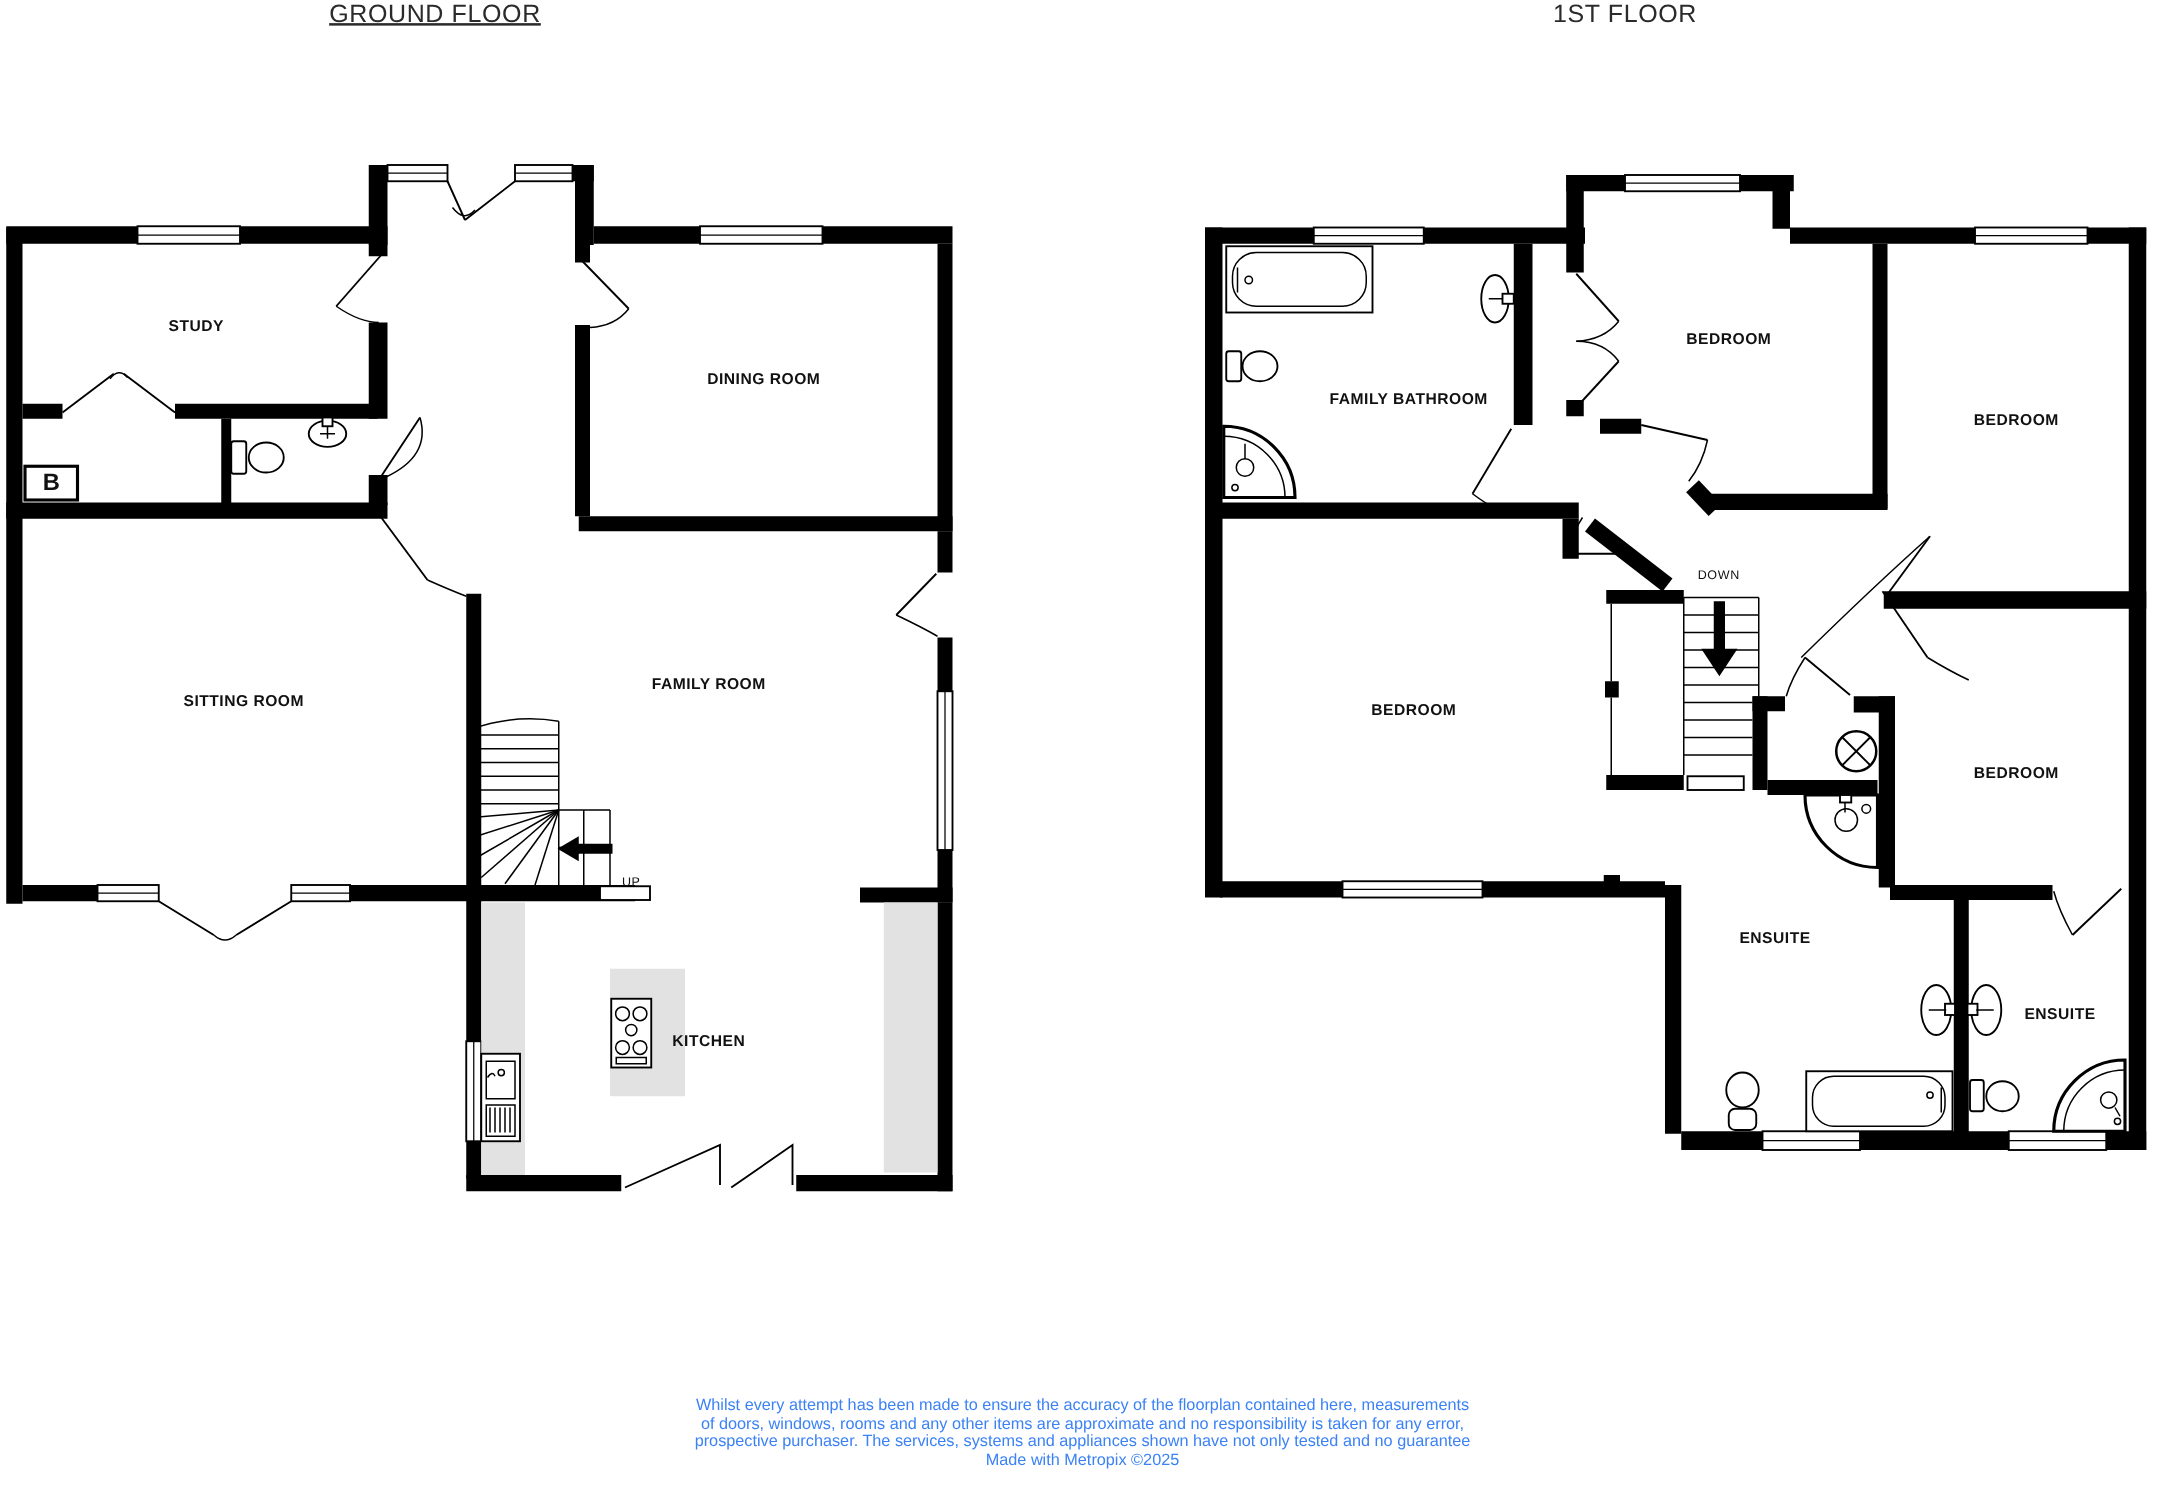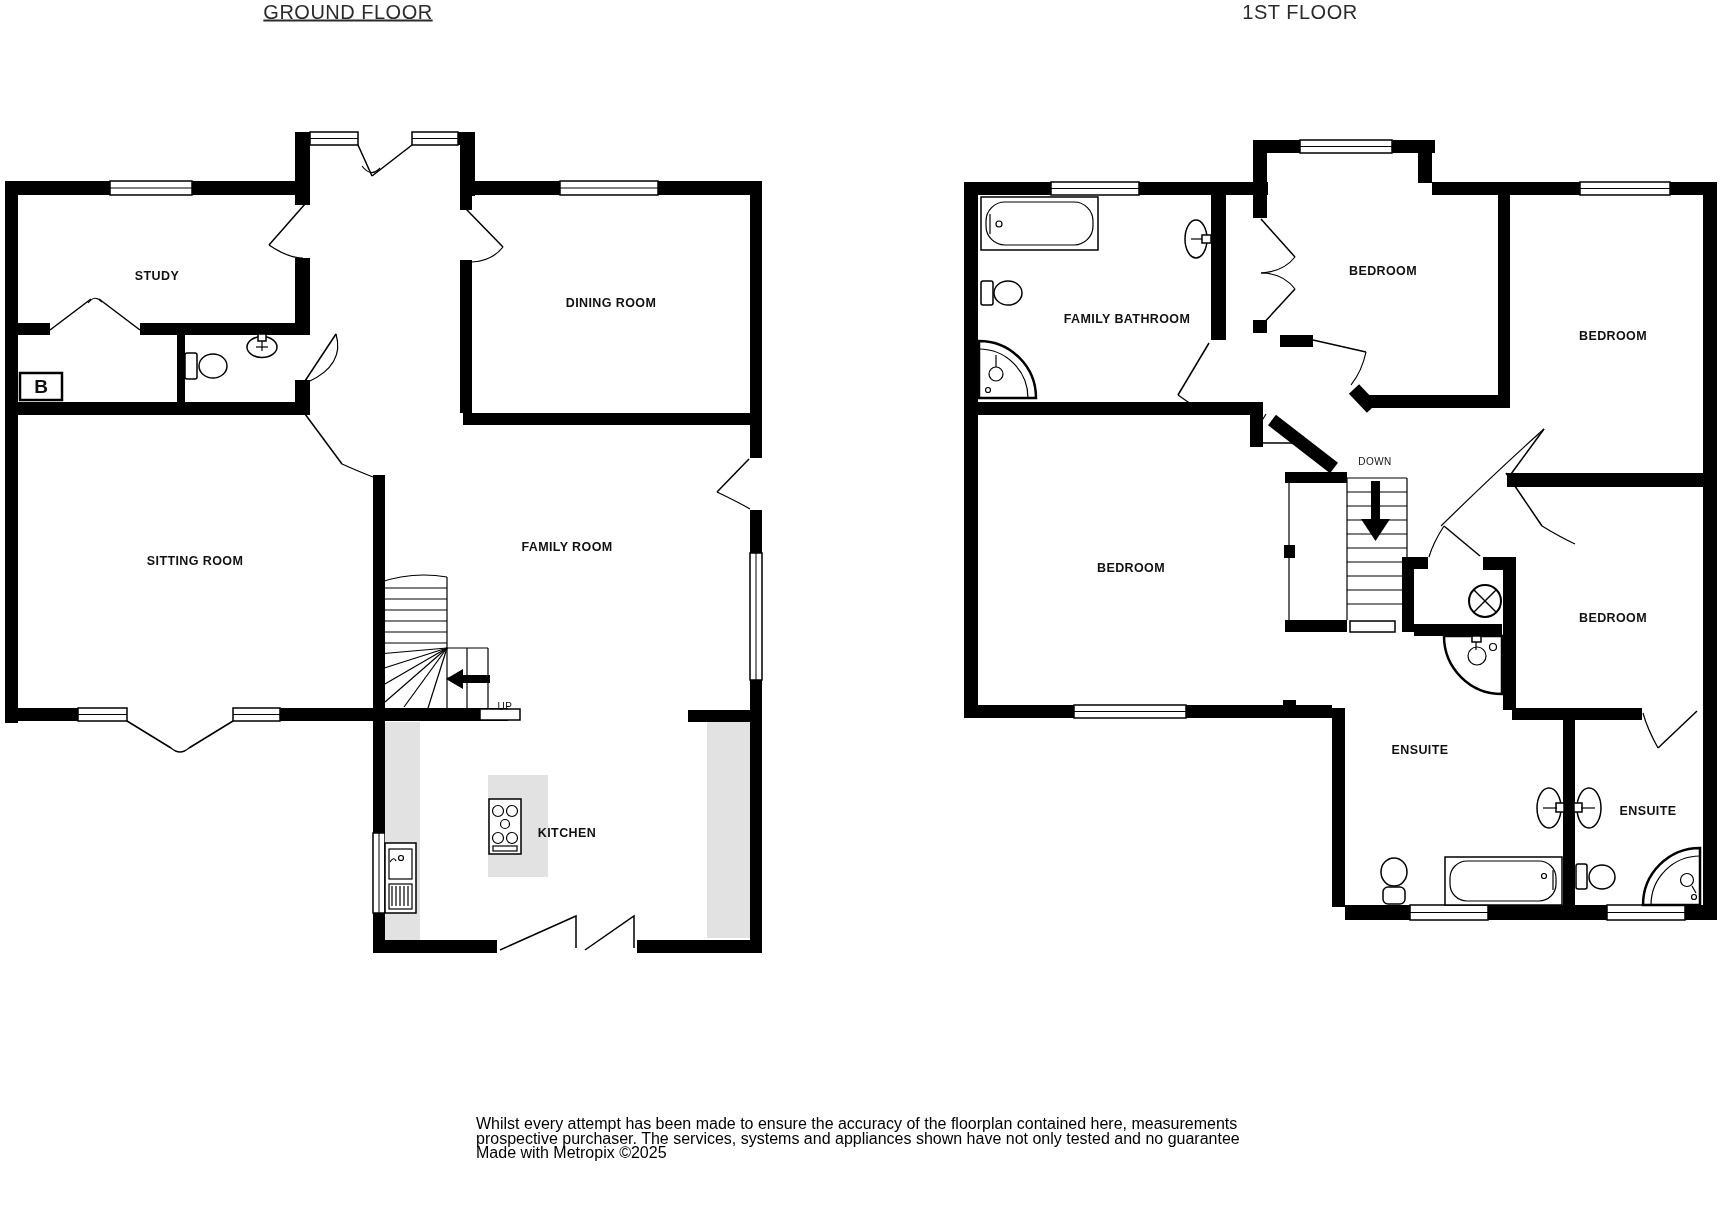--- a/index.html
+++ b/index.html
@@ -7,21 +7,21 @@
           font-family:"Liberation Sans", sans-serif;}
   svg{position:absolute;left:0;top:0;}
   .floor-title{position:absolute;transform:translate(-50%,-50%);font-size:20px;color:#2b2b2b;
                white-space:nowrap;letter-spacing:0.5px;}
   .room-label{position:absolute;transform:translate(-50%,-50%);font-size:12.5px;font-weight:bold;
               color:#111;white-space:nowrap;letter-spacing:0.4px;}
   .stair-label{position:absolute;transform:translate(-50%,-50%);font-size:10px;color:#111;
                white-space:nowrap;letter-spacing:0.5px;}
   .boiler-label{position:absolute;transform:translate(-50%,-50%);font-size:19px;font-weight:bold;color:#111;}
   #disclaimer{position:absolute;left:866px;top:1117px;transform:translateX(-50%);width:780px;
-              text-align:left;font-size:16px;line-height:14.6px;color:#000000;}
+              text-align:center;font-size:13px;line-height:14.6px;color:#3b82f6;}
 </style>
 </head>
 <body>
 
 <div id="canvas">
 
 <svg width="1732" height="1209" viewBox="0 0 1732 1209">
   <style>
     .w{fill:#000;}
     .win{fill:#fff;stroke:#000;stroke-width:1.5;}
@@ -414,36 +414,37 @@
         <line class="t1" x1="1692" y1="886" x2="1696" y2="893"></line>
         <circle class="t1" cx="1694" cy="897" r="2.5" fill="none"></circle>
       </g>
     </g>
   </g>
 </svg>
 
 <div class="floor-title" style="left:348px;top:12px;text-decoration:underline;">GROUND FLOOR</div>
 <div class="floor-title" style="left:1300px;top:12px;">1ST FLOOR</div>
 
-<div class="room-label" style="left:157px;top:276px;text-align:right;">STUDY</div>
+<div class="room-label" style="left:157px;top:261px;text-align:right;">STUDY</div>
 <div class="room-label" style="left:611px;top:303px;text-align:center;">DINING ROOM</div>
 <div class="room-label" style="left:195px;top:561px;">SITTING ROOM</div>
 <div class="room-label" style="left:567px;top:547px;">FAMILY ROOM</div>
 <div class="room-label" style="left:567px;top:833px;">KITCHEN</div>
 <div class="stair-label" style="left:505px;top:678px;margin-top:28px;">UP</div>
 <div class="boiler-label" style="left:41px;top:387px;">B</div>
 
 <div class="room-label" style="left:1111px;top:319px;padding-left:32px;">FAMILY BATHROOM</div>
 <div class="room-label" style="left:1383px;top:271px;">BEDROOM</div>
 <div class="room-label" style="left:1613px;top:336px;">BEDROOM</div>
 <div class="room-label" style="left:1131px;top:568px;">BEDROOM</div>
 <div class="room-label" style="left:1613px;top:618px;">BEDROOM</div>
 <div class="room-label" style="left:1420px;top:750px;">ENSUITE</div>
 <div class="room-label" style="left:1648px;top:811px;">ENSUITE</div>
 <div class="stair-label" style="left:1375px;top:461px;">DOWN</div>
 
 <div id="disclaimer">
   <div>Whilst every attempt has been made to ensure the accuracy of the floorplan contained here, measurements</div>
+  <div>of doors, windows, rooms and any other items are approximate and no responsibility is taken for any error,</div>
   <div>prospective purchaser. The services, systems and appliances shown have not only tested and no guarantee</div>
   <div>Made with Metropix ©2025</div>
 </div>
 
 </div>
 
 </body></html>

